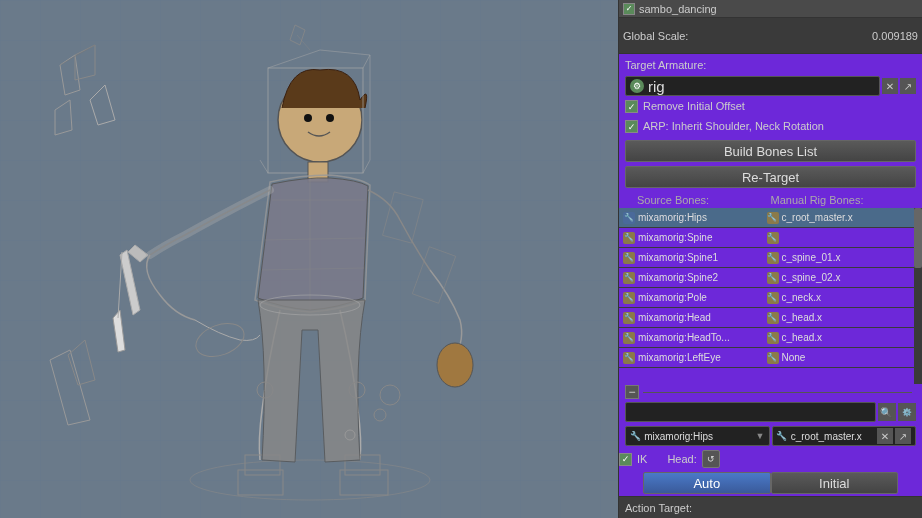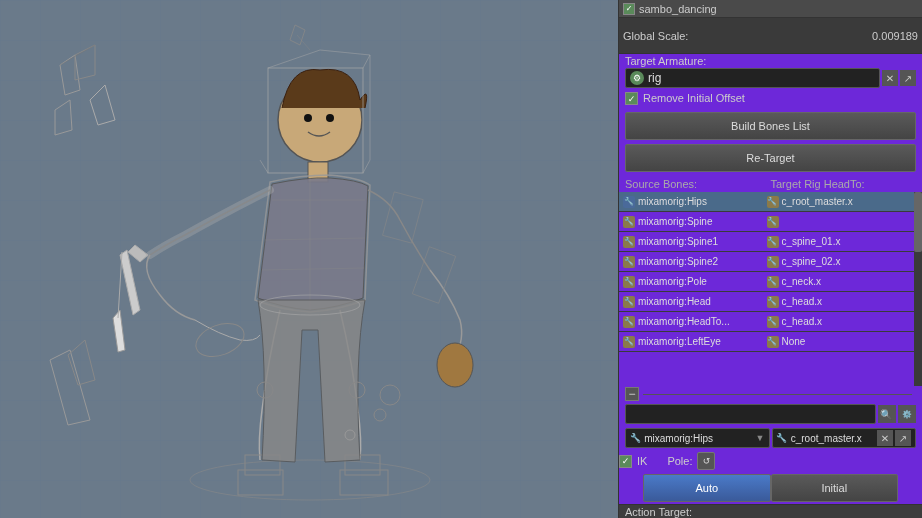--- a/index.html
+++ b/index.html
@@ -80,21 +80,21 @@
       flex-shrink: 0;
       display: flex;
       align-items: center;
       justify-content: center;
       font-size: 9px;
       color: white;
     }
 
     .text-field-value {
       color: #ddd;
-      font-size: 12px;
+      font-size: 15px;
       flex: 1;
     }
 
     .text-field-btn {
       width: 16px;
       height: 16px;
       background: #555;
       border: none;
       color: #ccc;
       cursor: pointer;
@@ -133,45 +133,45 @@
     .checkbox-label {
       color: #ccc;
       font-size: 11px;
     }
 
     .big-button {
       background: linear-gradient(180deg, #5a5a5a 0%, #444 100%);
       border: 1px solid #666;
       border-radius: 2px;
       color: #ddd;
-      font-size: 11px;
+      font-size: 13px;
       padding: 3px 8px;
       margin: 2px 6px;
       cursor: pointer;
       text-align: right;
-      height: 28px;
+      height: 22px;
       display: flex;
       align-items: center;
       justify-content: center;
     }
 
     .two-buttons {
       display: flex;
       margin: 2px 24px;
       gap: 0;
     }
 
     .two-buttons .big-button {
       flex: 1;
       margin: 0;
     }
 
     .bones-header {
       display: flex;
-      padding: 2px 6px;
+      padding: 2px 18px;
       color: #aaa;
       font-size: 11px;
       margin-top: 2px;
     }
 
     .bones-header .left-col {
       flex: 1;
     }
 
     .bones-header .right-col {
@@ -377,21 +377,21 @@
 
     .retarget-label {
       color: #ccc;
       font-size: 11px;
     }
 
     .target-armature-row {
       display: flex;
       align-items: center;
       padding: 2px 6px;
-      height: 14px;
+      height: 22px;
     }
 
     .top-strip {
       background: #5a5a5a;
       border-bottom: 1px solid #333;
     }
 
     .sambo-row {
       display: flex;
       align-items: center;
@@ -537,32 +537,36 @@
     </div>
     <button class="text-field-btn" style="margin-left:2px;">✕</button>
     <button class="text-field-btn">↗</button>
   </div>
 
   <div class="checkbox-row">
     <div class="checkbox"></div>
     <span class="checkbox-label">Remove Initial Offset</span>
   </div>
 
+  <div class="checkbox-row">
+    <div class="checkbox"></div>
+    <span class="checkbox-label">ARP: Inherit Shoulder, Neck Rotation</span>
+  </div>
 
   <div class="big-button">
     <span>Build Bones List</span>
   </div>
 
   <div class="big-button">
     <span>Re-Target</span>
   </div>
 
   <div class="bones-header">
     <div class="left-col">Source Bones:</div>
-    <div class="right-col">Target Rig HeadTo:</div>
+    <div class="right-col">Manual Rig Bones:</div>
   </div>
 
   <div class="bones-list">
     <div class="bones-with-scroll" style="flex:1;">
       <div class="bones-rows-area">
 
         <div class="bone-row selected">
           <div class="left-bone">
             <div class="bone-icon blue">🔧</div>
             <span>mixamorig:Hips</span>
@@ -680,21 +684,21 @@
       <span style="font-size:9px;margin-right:3px;">🔧</span>
       <span>c_root_master.x</span>
       <button class="text-field-btn" style="margin-left:auto;">✕</button>
       <button class="text-field-btn">↗</button>
     </div>
   </div>
 
   <div class="ik-row">
     <div class="ik-checkbox"></div>
     <span class="panel-label">IK</span>
-    <span class="panel-label" style="margin-left:20px;">Pole:</span>
+    <span class="panel-label" style="margin-left:20px;">Head:</span>
     <div class="pole-icon" style="margin-left:5px;">↺</div>
   </div>
 
   <div class="two-buttons">
     <div class="big-button" style="background:linear-gradient(180deg,#4a7ac8 0%,#3a5a9a 100%);color:white;">
       <span>Auto</span>
     </div>
     <div class="big-button">
       <span>Initial</span>
     </div>

